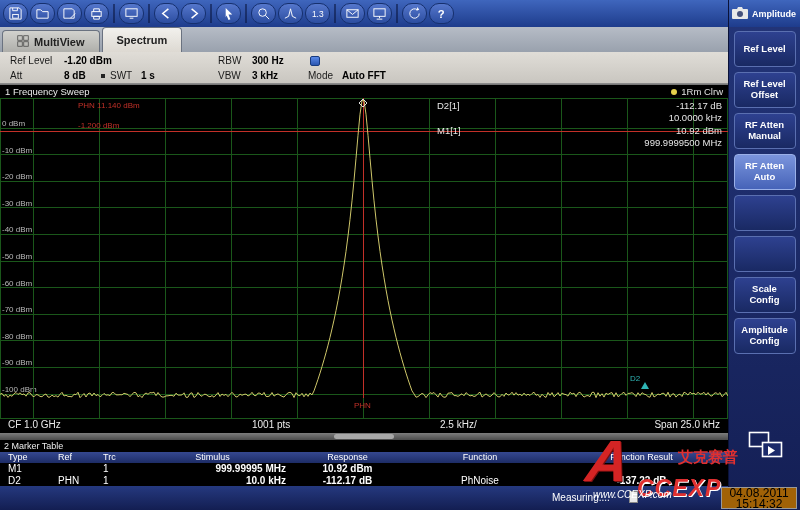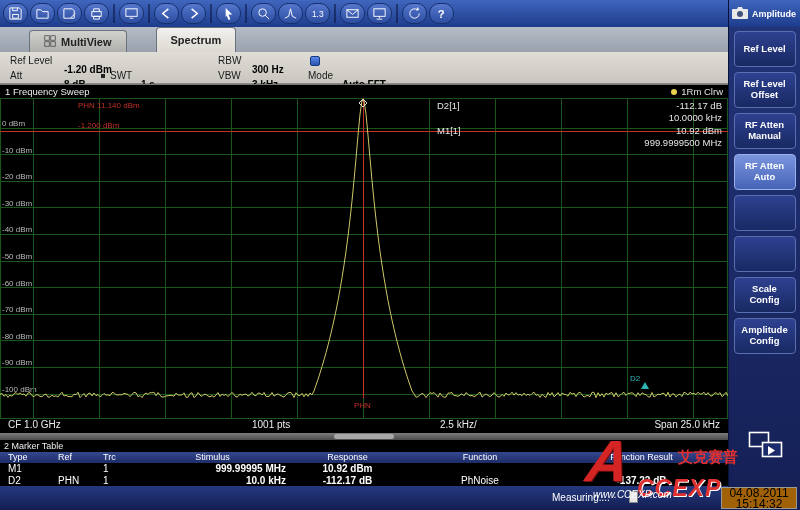--- a/index.html
+++ b/index.html
@@ -11,28 +11,28 @@
     background:linear-gradient(#3f66bd,#1e3c8c);display:flex;align-items:center;padding:0 3px;gap:2px;}
   .tbtn{width:25px;height:21px;border:1px solid #16306e;border-radius:10px;flex:0 0 auto;
     background:linear-gradient(#5577cc,#2c4da0);display:flex;align-items:center;justify-content:center;}
   .tbtn svg{display:block;}
   .tsep{width:2px;height:19px;background:rgba(10,20,60,.55);margin:0 2px;flex:0 0 auto;}
 
   
   .tabbar{position:absolute;left:0;top:27px;width:728px;height:25px;
     background:linear-gradient(#b6bcc6,#99a1ad);display:flex;align-items:flex-end;padding-left:2px;gap:2px;}
   .tab{height:22px;display:flex;align-items:center;gap:5px;padding:0 14px;border:1px solid #6a7280;border-bottom:none;
-    border-radius:4px 4px 0 0;background:linear-gradient(#d2d2ce,#aeaeaa);font-size:11px;font-weight:bold;color:#222;margin-left:27px;}
+    border-radius:4px 4px 0 0;background:linear-gradient(#d2d2ce,#aeaeaa);font-size:11px;font-weight:bold;color:#222;}
   .tab.active{background:linear-gradient(#f2f1ed,#ddd9d2);height:25px;}
 
   
   .settings{position:absolute;left:0;top:52px;width:728px;height:32px;
     background:linear-gradient(#e0ddd7,#c9c6c0);font-size:10px;color:#1a1a1a;border-bottom:1px solid #8a8a8a;}
   .settings span{position:absolute;white-space:nowrap;}
-  .sv{font-weight:bold;color:#000;margin-top:9px;}
+  .sv{font-weight:bold;color:#000;}
   .coupling{width:10px;height:10px;background:linear-gradient(#5b8ae8,#2a55b0);border:1px solid #173a7e;border-radius:2px;display:inline-block;}
   .swt-bullet{width:4px;height:4px;background:#222;display:inline-block;}
 
   
   .display{position:absolute;left:0;top:84px;width:728px;height:349px;background:#000;border-top:1px solid #777;}
   .disp-title{height:13px;display:flex;justify-content:space-between;align-items:center;color:#ececec;font-size:9.5px;padding:0 5px;}
   .trace-ind{display:flex;gap:4px;align-items:center;color:#e0e0e0;}
   .dot{width:6px;height:6px;border-radius:50%;background:#e6d24c;}
   #spectrum-svg{position:absolute;left:0;top:13px;}
   #spectrum-svg text{font-family:"Liberation Sans",sans-serif;}

